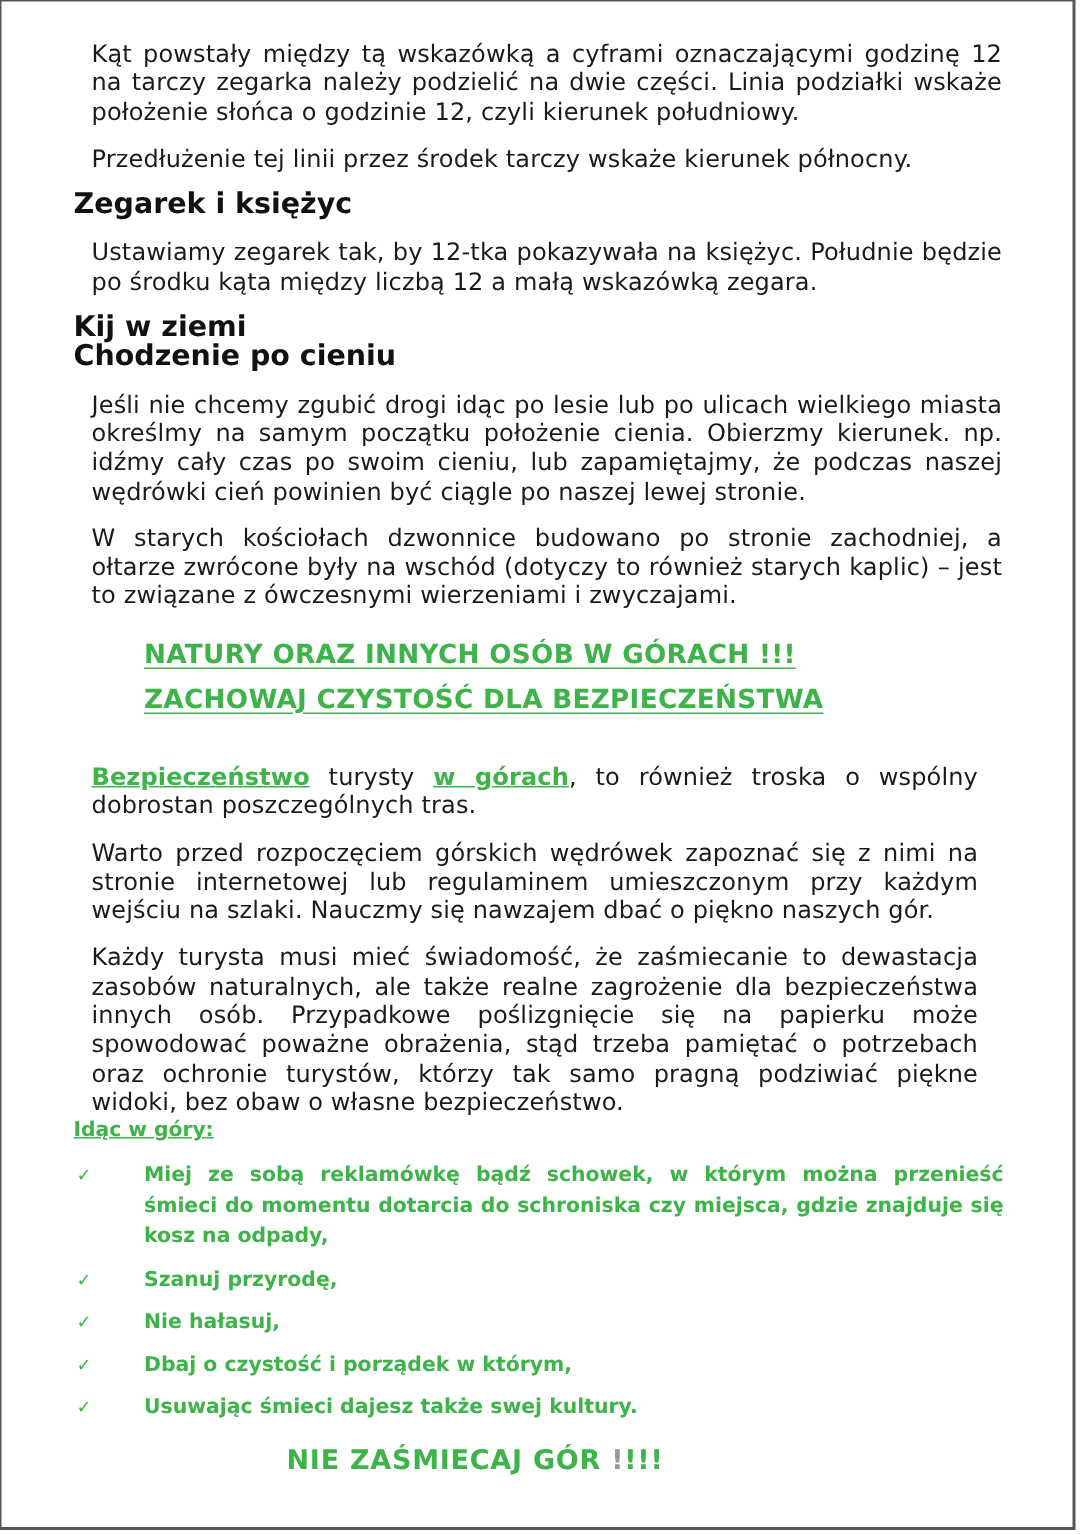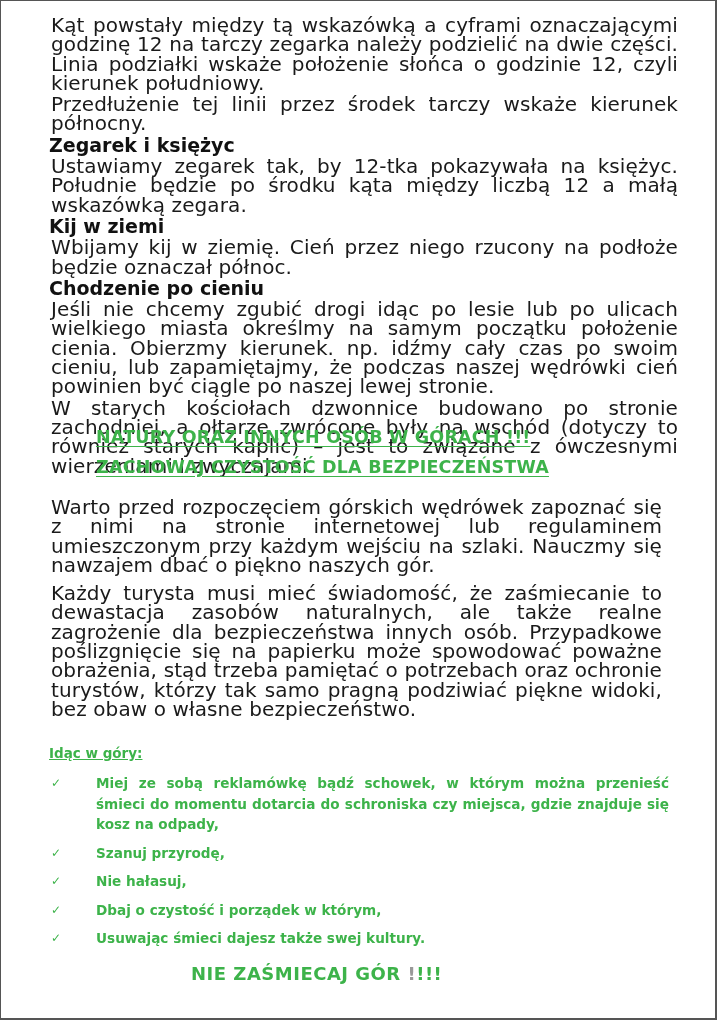--- a/index.html
+++ b/index.html
@@ -1,19 +1,19 @@
 <!DOCTYPE html>
 <html><head>
 <meta charset="utf-8">
 <style>
   html, body { margin:0; padding:0; background:#ffffff; }
   body { width:720px; height:1023px; position:relative; overflow:hidden; font-family:"DejaVu Sans", sans-serif; }
   .page { position:absolute; left:0; top:0; width:717px; height:1020px; border-left:1px solid #555; border-right:2px solid #555; border-top:1px solid #555; border-bottom:2px solid #555; box-sizing:border-box; background:#fff; }
   .content { position:absolute; left:48px; top:13px; width:631px; color:#1a1a1a; }
-  .p { font-size:20px; line-height:19.3px; text-align:justify; margin:2px; letter-spacing:0.1px; }
+  .p { font-size:16px; line-height:19.3px; text-align:justify; margin:12px; letter-spacing:0.1px; }
   .h { font-size:19px; line-height:19.3px; font-weight:bold; margin:0; color:#111; }
   .banner { position:absolute; left:95px; top:421px; width:540px; color:#3db34a; font-weight:bold; font-size:17.5px; line-height:30px; text-decoration:underline; text-underline-offset:3px; letter-spacing:0.2px; margin:0; }
   .sec2 { position:absolute; left:48px; top:495px; width:615px; color:#1a1a1a; }
   .sec2 .p { margin-bottom:9px; }
   .green-link { color:#3db34a; font-weight:bold; text-decoration:underline; }
   .list-head { position:absolute; left:48px; top:744px; color:#3db34a; font-weight:bold; font-size:13.5px; text-decoration:underline; margin:0; }
   .list { position:absolute; left:48px; top:772px; width:620px; margin:0; padding:0; list-style:none; }
   .list li { position:relative; padding-left:47px; color:#3db34a; font-weight:bold; font-size:13.6px; line-height:20.5px; text-align:justify; margin-bottom:8px; }
   .check { position:absolute; left:2px; top:0; font-weight:normal; color:#3db34a; font-size:12px; }
   .footer { position:absolute; left:190px; top:962px; font-size:18px; font-weight:bold; color:#3db34a; letter-spacing:0.5px; margin:0; }
@@ -25,34 +25,36 @@
 
 <div class="page">
   <div class="content">
     <p class="p">Kąt powstały między tą wskazówką a cyframi oznaczającymi godzinę 12 na tarczy zegarka należy podzielić na dwie części. Linia podziałki wskaże położenie słońca o godzinie 12, czyli kierunek południowy.</p>
     <p class="p">Przedłużenie tej linii przez środek tarczy wskaże kierunek północny.</p>
 
     <p class="h">Zegarek i księżyc</p>
     <p class="p">Ustawiamy zegarek tak, by 12-tka pokazywała na księżyc. Południe będzie po środku kąta między liczbą 12 a małą wskazówką zegara.</p>
 
     <p class="h">Kij w ziemi</p>
-    <p class="p">Wbijamy kij w ziemię. Cień przez niego rzucony na podłoże będzie oznaczał północ.</p>
 
     <p class="h">Chodzenie po cieniu</p>
     <p class="p">Jeśli nie chcemy zgubić drogi idąc po lesie lub po ulicach wielkiego miasta określmy na samym początku położenie cienia. Obierzmy kierunek. np. idźmy cały czas po swoim cieniu, lub zapamiętajmy, że podczas naszej wędrówki cień powinien być ciągle po naszej lewej stronie.</p>
 
     <p class="p">W starych kościołach dzwonnice budowano po stronie zachodniej, a ołtarze zwrócone były na wschód (dotyczy to również starych kaplic) – jest to związane z ówczesnymi wierzeniami i zwyczajami.</p>
   </div>
 
   <div class="banner">
     <div>NATURY ORAZ INNYCH OSÓB W GÓRACH !!!</div>
     <div>ZACHOWAJ CZYSTOŚĆ DLA BEZPIECZEŃSTWA</div>
   </div>
 
   <div class="sec2">
+    <p class="p">
+      <span class="green-link">Bezpieczeństwo</span><span> turysty </span><span class="green-link">w górach</span><span>, to również troska o wspólny dobrostan poszczególnych tras.</span>
+    </p>
     <p class="p">Warto przed rozpoczęciem górskich wędrówek zapoznać się z nimi na stronie internetowej lub regulaminem umieszczonym przy każdym wejściu na szlaki. Nauczmy się nawzajem dbać o piękno naszych gór.</p>
     <p class="p">Każdy turysta musi mieć świadomość, że zaśmiecanie to dewastacja zasobów naturalnych, ale także realne zagrożenie dla bezpieczeństwa innych osób. Przypadkowe poślizgnięcie się na papierku może spowodować poważne obrażenia, stąd trzeba pamiętać o potrzebach oraz ochronie turystów, którzy tak samo pragną podziwiać piękne widoki, bez obaw o własne bezpieczeństwo.</p>
   </div>
 
   <p class="list-head">Idąc w góry:</p>
 
   <ul class="list">
     <li><span class="check">✓</span><span>Miej ze sobą reklamówkę bądź schowek, w którym można przenieść śmieci do momentu dotarcia do schroniska czy miejsca, gdzie znajduje się kosz na odpady,</span></li>
     <li><span class="check">✓</span><span>Szanuj przyrodę,</span></li>
     <li><span class="check">✓</span><span>Nie hałasuj,</span></li>

